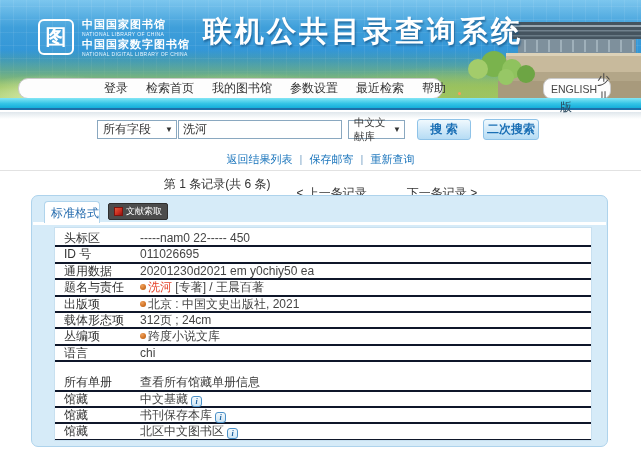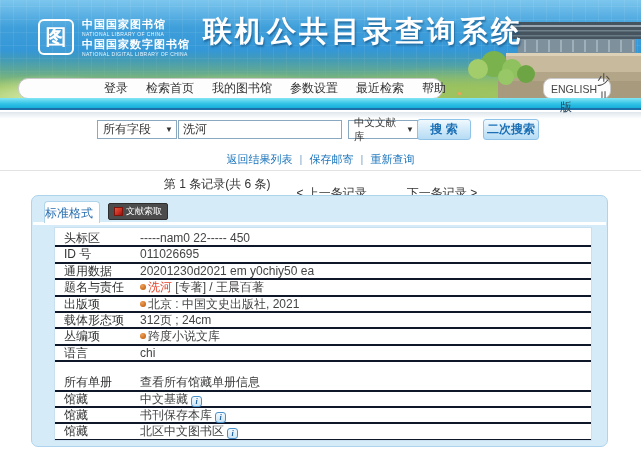--- a/index.html
+++ b/index.html
@@ -45,21 +45,21 @@
   .kids-wrap { position:absolute; left:560px; top:99px; color:#2c4a5e; font-size:12px; z-index:5; text-decoration:none; }
 
   .cyan-strip { position:absolute; left:0; top:98px; width:641px; height:12px;
     background:linear-gradient(180deg,#84e6f5 0%,#35c4e6 55%,#14aedb 100%); border-bottom:2px solid #1e6fa8; }
   .fade { position:absolute; left:0; top:112px; width:641px; height:7px; background:linear-gradient(180deg,#dfe7ec,#ffffff); }
 
   
   .fake-select { position:absolute; height:19px; background:#fff; border:1px solid #8aa8c0; display:flex;
     align-items:center; justify-content:space-between; padding:0 3px 0 5px; color:#333; cursor:default; }
   .sel-field { left:97px; top:120px; width:80px; font-size:12px; }
-  .sel-db { left:348px; top:120px; width:70px; font-size:10.5px; }
+  .sel-db { left:348px; top:120px; width:57px; font-size:10.5px; }
   .arrow { font-size:8px; color:#333; }
   .query-input { position:absolute; left:178px; top:120px; width:164px; height:19px; border:1px solid #8aa8c0;
     font-size:12px; padding:0 4px; color:#333; font-family:"Liberation Sans",sans-serif; }
   .btn { position:absolute; top:119px; height:21px; border:1px solid #8fc3e8; border-radius:3px;
     background:linear-gradient(180deg,#f0f9fe 0%,#cfe8f8 55%,#b6dcf4 100%); color:#1a6fb5; font-weight:bold;
     font-size:12px; text-align:center; line-height:19px; cursor:pointer; font-family:"Liberation Sans",sans-serif; }
   .btn-search { left:417px; width:54px; }
   .btn-second { left:483px; width:56px; }
 
   
@@ -71,21 +71,21 @@
     font-size:12px; color:#333; }
   .rec-nav a { color:#333; text-decoration:none;margin-top:9px; }
   .rec-next { margin-left:14px; }
 
   
   .panel { position:absolute; left:31px; top:195px; width:577px; height:252px; background:#d6ebf8;
     border:1px solid #aed3ec; border-radius:7px; }
   .whiteline { position:absolute; left:1px; right:1px; top:26px; height:3px; background:#fff; }
   .tab-standard { position:absolute; left:12px; top:5px; width:56px; height:22px; background:#fff;
     border:1px solid #b0d4ec; border-bottom:none; border-radius:4px 4px 0 0; color:#2a6fb0; font-size:12px;
-    line-height:22px; text-align:left; cursor:pointer; }
+    line-height:22px; text-align:right; cursor:pointer; }
   .btn-request { position:absolute; left:76px; top:7px; height:17px; padding:0 5px; background:#4c4c4c;
     border:1px solid #2e2e2e; border-radius:2px; color:#fff; font-size:9px; display:flex; align-items:center;
     gap:3px; cursor:pointer; }
   .req-icon { width:9px; height:9px; background:linear-gradient(135deg,#e05a3a 0%,#c92a1e 60%,#8a1510 100%);
     border:1px solid #7d140e; display:inline-block; }
 
   .rec-table { position:absolute; left:22px; top:31px; width:538px; height:214px; background:#fff;
     border:1px solid #c8e0f0; padding-top:3px; overflow:hidden; }
   .row { display:flex; height:16.4px; line-height:15.5px; border-bottom:2px solid #0f172a; font-size:12px; }
   .row.spacer { height:13px; border-bottom:none; }

